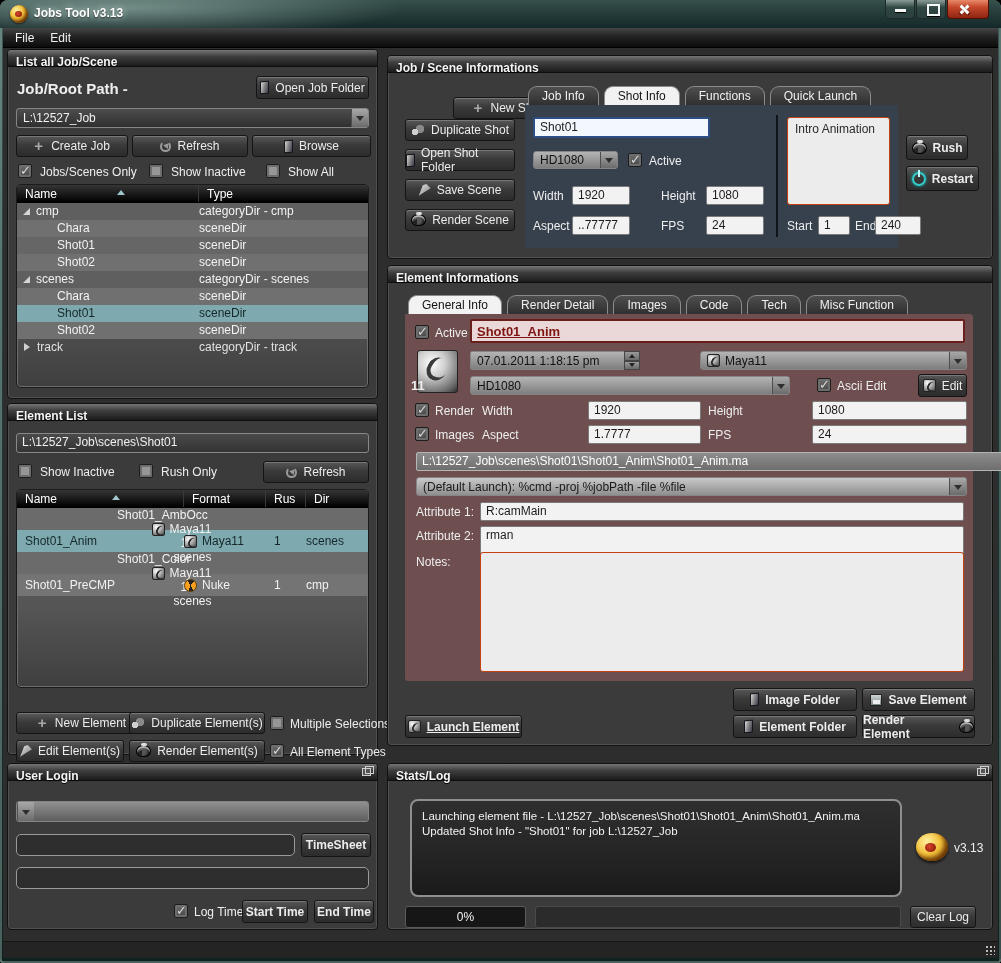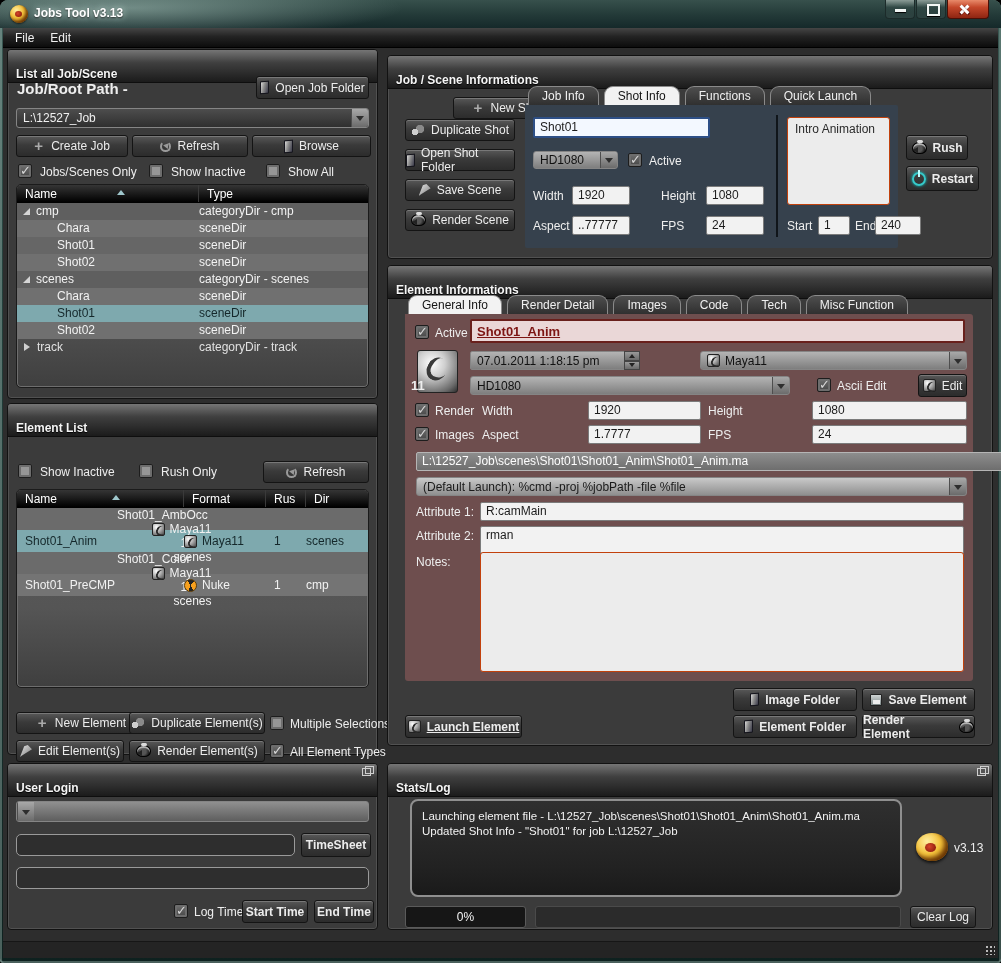--- a/index.html
+++ b/index.html
@@ -41,21 +41,21 @@
 
   
   .content { position:absolute; left:3px; right:3px; top:48px; bottom:5px; background:#2d2d2d; }
   .statusbar { position:absolute; left:0; right:0; bottom:0; height:17px; background:#242424; border-top:1px solid #161616; }
   .grip { position:absolute; right:3px; bottom:3px; width:10px; height:10px;
     background:radial-gradient(circle at 2px 2px,#bbb 1px,transparent 1.4px); background-size:4px 4px; }
 
   
   .panel { position:absolute; background:#3b3b3b; border:1px solid #121212; border-radius:4px;
     box-shadow:inset 0 0 0 1px #515151; }
-  .panel-hd { height:17px; line-height:16px; padding:16px 8px; color:#f5f5f5; font-weight:bold; font-size:12px;
+  .panel-hd { height:17px; line-height:16px; padding:4px 8px; color:#f5f5f5; font-weight:bold; font-size:12px;
     text-shadow:0 1px 1px #000; border-radius:3px 3px 0 0; border-bottom:1px solid #0e0e0e;
     background:linear-gradient(180deg,#757575 0%,#3f3f3f 40%,#1b1b1b 100%); position:relative; }
   .float-ic { position:absolute; right:6px; top:4px; width:9px; height:8px; border:1px solid #cfcfcf; background:#555; }
   .float-ic::before { content:""; position:absolute; left:2px; top:-3px; width:7px; height:6px; border:1px solid #cfcfcf; }
   .pbody { position:absolute; left:0; right:0; top:17px; bottom:0; }
 
   
   .btn { position:absolute; background:linear-gradient(180deg,#585858 0%,#3a3a3a 45%,#2c2c2c 100%);
     border:1px solid #141414; box-shadow:inset 0 1px 0 #787878; border-radius:3px; color:#ececec; font-size:12px;
     display:flex; align-items:center; justify-content:center; gap:6px; cursor:default; }
@@ -232,20 +232,21 @@
             <div style="width:182px;"><span class="exp-c"></span><span>track</span></div>
             <div style="flex:1;">categoryDir - track</div>
           </div>
         </div>
       </div>
     </div>
 
     <div class="panel" style="left:4px;top:355px;width:371px;height:352px;">
       <div class="panel-hd">Element List</div>
       <div class="pbody">
+        <div class="f" style="left:8px;right:8px;top:12px;height:20px;background:linear-gradient(180deg,#4a4a4a,#333);color:#f0f0f0;border-color:#888;border-radius:3px;">L:\12527_Job\scenes\Shot01</div>
         <span class="cb" style="left:10px;top:43px;"></span>
         <span class="lbl" style="left:32px;top:44px;">Show Inactive</span>
         <span class="cb" style="left:131px;top:43px;"></span>
         <span class="lbl" style="left:153px;top:44px;">Rush Only</span>
         <div class="btn" style="right:8px;top:40px;width:106px;height:22px;">
           <span class="ic refresh-ic"></span>
           <span>Refresh</span>
         </div>
 
         <div class="listbox" style="left:8px;right:8px;top:68px;bottom:66px;">

